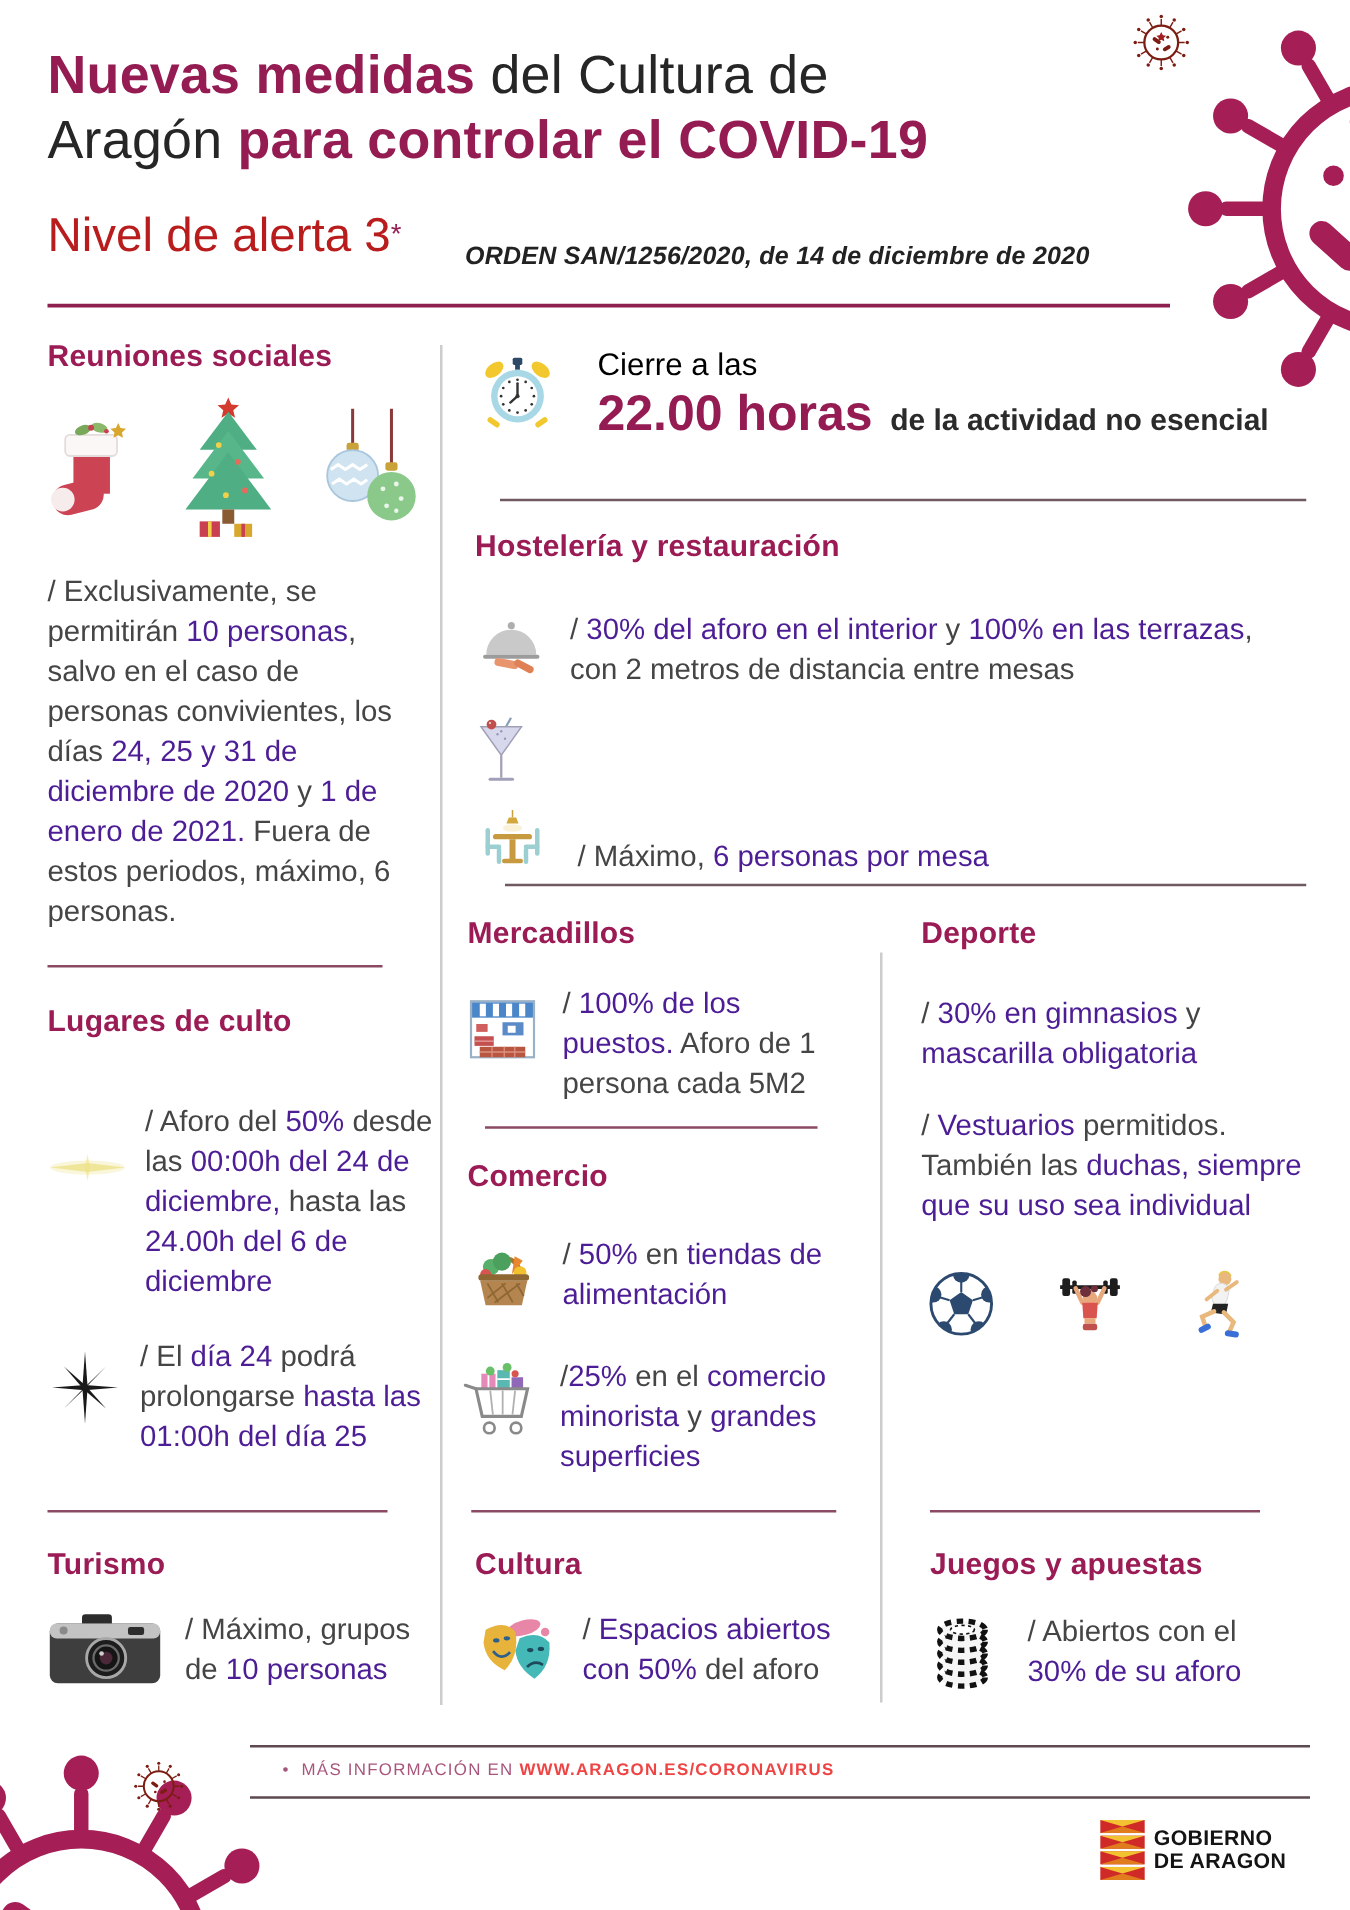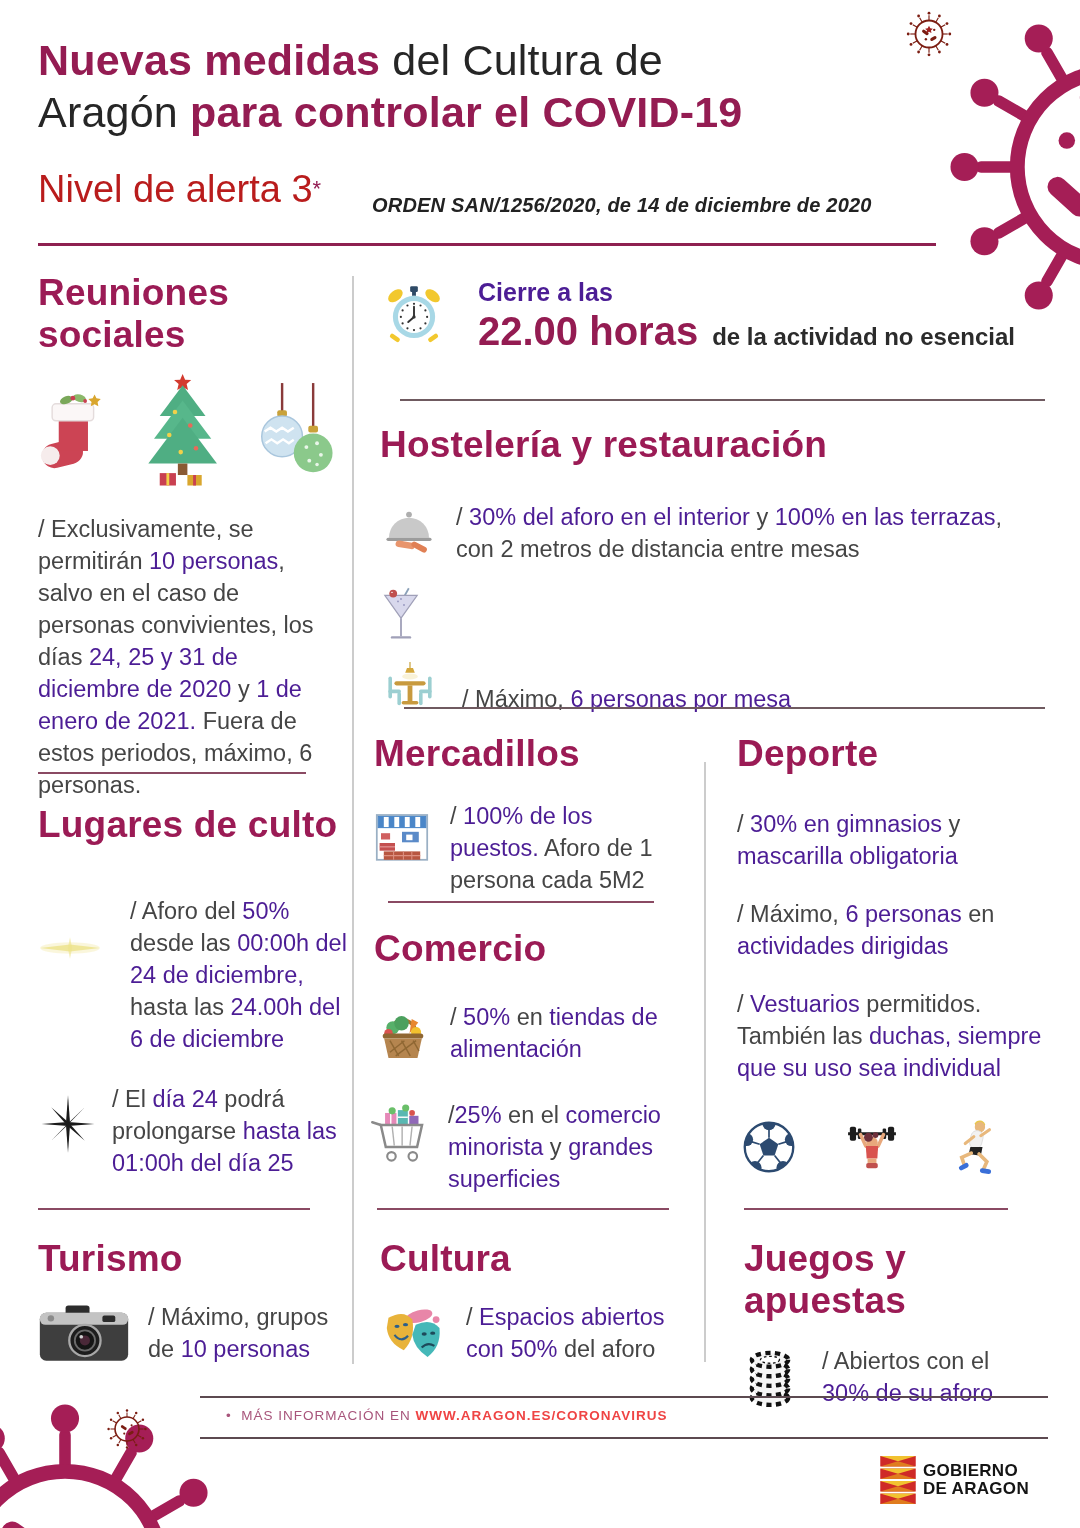--- a/index.html
+++ b/index.html
@@ -1,31 +1,31 @@
 <!DOCTYPE html>
 <html><head>
 <meta charset="utf-8">
 <style>
   html,body{margin:0;padding:0;background:#ffffff;}
   #page{position:relative;width:1080px;height:1528px;background:#ffffff;overflow:hidden;
         font-family:"Liberation Sans",sans-serif;color:#3f3f3f;}
   .abs{position:absolute;}
   .row{display:flex;align-items:flex-start;}
-  .h2{font-size:37px;font-weight:800;color:#9b1b55;letter-spacing:.2px;}
+  .h2{font-size:24px;font-weight:800;color:#9b1b55;letter-spacing:.2px;}
   .body{font-size:23.5px;line-height:1.36;color:#454545;font-weight:400;}
   .body .b{font-weight:400;color:#4c1d95;}
   .rule{position:absolute;height:2px;background:#7a5260;}
   .rule-v{position:absolute;width:2px;background:#cccccc;}
   .title{font-size:43px;line-height:1.21;font-weight:300;letter-spacing:.2px;}
   .title .accent{color:#941c52;font-weight:800;}
   .title .dark{color:#262626;}
   .alert{font-size:38px;font-weight:300;color:#b91c1c;}
   .alert-ast{font-size:22px;color:#941c52;font-weight:400;}
   .order{font-size:20px;font-style:italic;font-weight:700;color:#222222;letter-spacing:.2px;}
-  .cierre-l1{font-size:25px;font-weight:700;color:#4c1d95;}
+  .cierre-l1{font-size:25px;font-weight:400;color:#000000;}
   .cierre-time{font-size:40px;font-weight:800;color:#941c52;}
   .cierre-l2{font-size:24px;font-weight:700;color:#2b2b2b;margin-left:14px;}
   .finfo{font-size:13.5px;letter-spacing:1px;color:#a8557b;font-weight:400;white-space:nowrap;}
   .finfo .u{font-weight:700;color:#ef4444;}
   .logo-text{font-size:17px;font-weight:800;color:#141414;line-height:1.08;letter-spacing:.3px;}
 </style>
 </head>
 <body>
 
 <div id="page">
@@ -183,21 +183,21 @@
   <div class="rule" style="left:38px;top:772px;width:268px;background:#8a4a63;"></div>
 
   <div class="abs" style="left:38px;top:804px;width:312px;">
     <div class="h2">Lugares de culto</div>
     <div class="row" style="margin-top:50px;">
       <svg width="64" height="44" viewBox="0 0 90 50" style="margin-top:30px;flex:none;">
         <ellipse cx="45" cy="25" rx="42" ry="8" fill="#f5efc0" opacity="0.55"></ellipse>
         <polygon points="3,25 45,20 87,25 45,30" fill="#ece289" opacity="0.8"></polygon>
         <polygon points="45,10 48,25 45,40 42,25" fill="#ece289" opacity="0.6"></polygon>
       </svg>
-      <div class="body" style="margin-left:28px;width:238px;"><span>/ Aforo del </span><span class="b">50%</span><span>  desde las </span><span class="b">00:00h del 24 de diciembre,</span><span> hasta las </span><span class="b">24.00h del 6 de diciembre</span></div>
+      <div class="body" style="margin-left:14px;width:238px;"><span>/ Aforo del </span><span class="b">50%</span><span>  desde las </span><span class="b">00:00h del 24 de diciembre,</span><span> hasta las </span><span class="b">24.00h del 6 de diciembre</span></div>
     </div>
     <div class="row" style="margin-top:28px;">
       <svg width="60" height="92" viewBox="0 0 100 100" style="margin-top:-6px;flex:none;">
         <polygon points="50,2 53.5,50 50,98 46.5,50" fill="#1a1a1a"></polygon>
         <polygon points="6,50 50,46.5 94,50 50,53.5" fill="#1a1a1a"></polygon>
         <polygon points="22,22 51,47.5 78,78 48.5,52.5" fill="#1a1a1a"></polygon>
         <polygon points="78,22 51.5,47.5 22,78 48.5,52.5" fill="#1a1a1a"></polygon>
       </svg>
       <div class="body" style="margin-left:14px;width:240px;"><span>/ El </span><span class="b">día 24</span><span> podrá prolongarse </span><span class="b">hasta las 01:00h del día 25</span></div>
     </div>
@@ -399,21 +399,20 @@
           <ellipse cx="62" cy="34" rx="3" ry="2" fill="#1d4a5a"></ellipse>
         <path d="M49,51 Q56,44 64,49" fill="none" stroke="#1d4a5a" stroke-width="2.5"></path>
       </svg>
       <div class="body" style="margin-left:18px;width:224px;"><span>/ </span><span class="b">Espacios abiertos con 50%</span><span> del aforo</span></div>
     </div>
   </div>
 
   <div class="abs" style="left:737px;top:733px;width:318px;">
     <div class="h2">Deporte</div>
     <div class="body" style="margin-top:34px;width:312px;"><span>/ </span><span class="b">30% en gimnasios</span><span> y </span><span class="b">mascarilla obligatoria</span></div>
-    <div class="body" style="margin-top:26px;width:312px;"><span>/ Máximo, </span><span class="b">6 personas</span><span> en </span><span class="b">actividades dirigidas</span></div>
     <div class="body" style="margin-top:26px;width:312px;"><span>/ </span><span class="b">Vestuarios</span><span> permitidos. También las </span><span class="b">duchas, siempre que su uso sea individual</span></div>
     <div class="row" style="margin-top:30px;gap:44px;align-items:center;margin-left:4px;">
       <svg width="56" height="56" viewBox="0 0 60 60">
         <defs>
             <clipPath id="sbclip">
               <circle cx="30" cy="30" r="25.5"></circle>
             </clipPath>
           </defs>
         <circle cx="30" cy="30" r="26" fill="#ffffff" stroke="#2c4a70" stroke-width="2.5"></circle>
         <g clip-path="url(#sbclip)">

